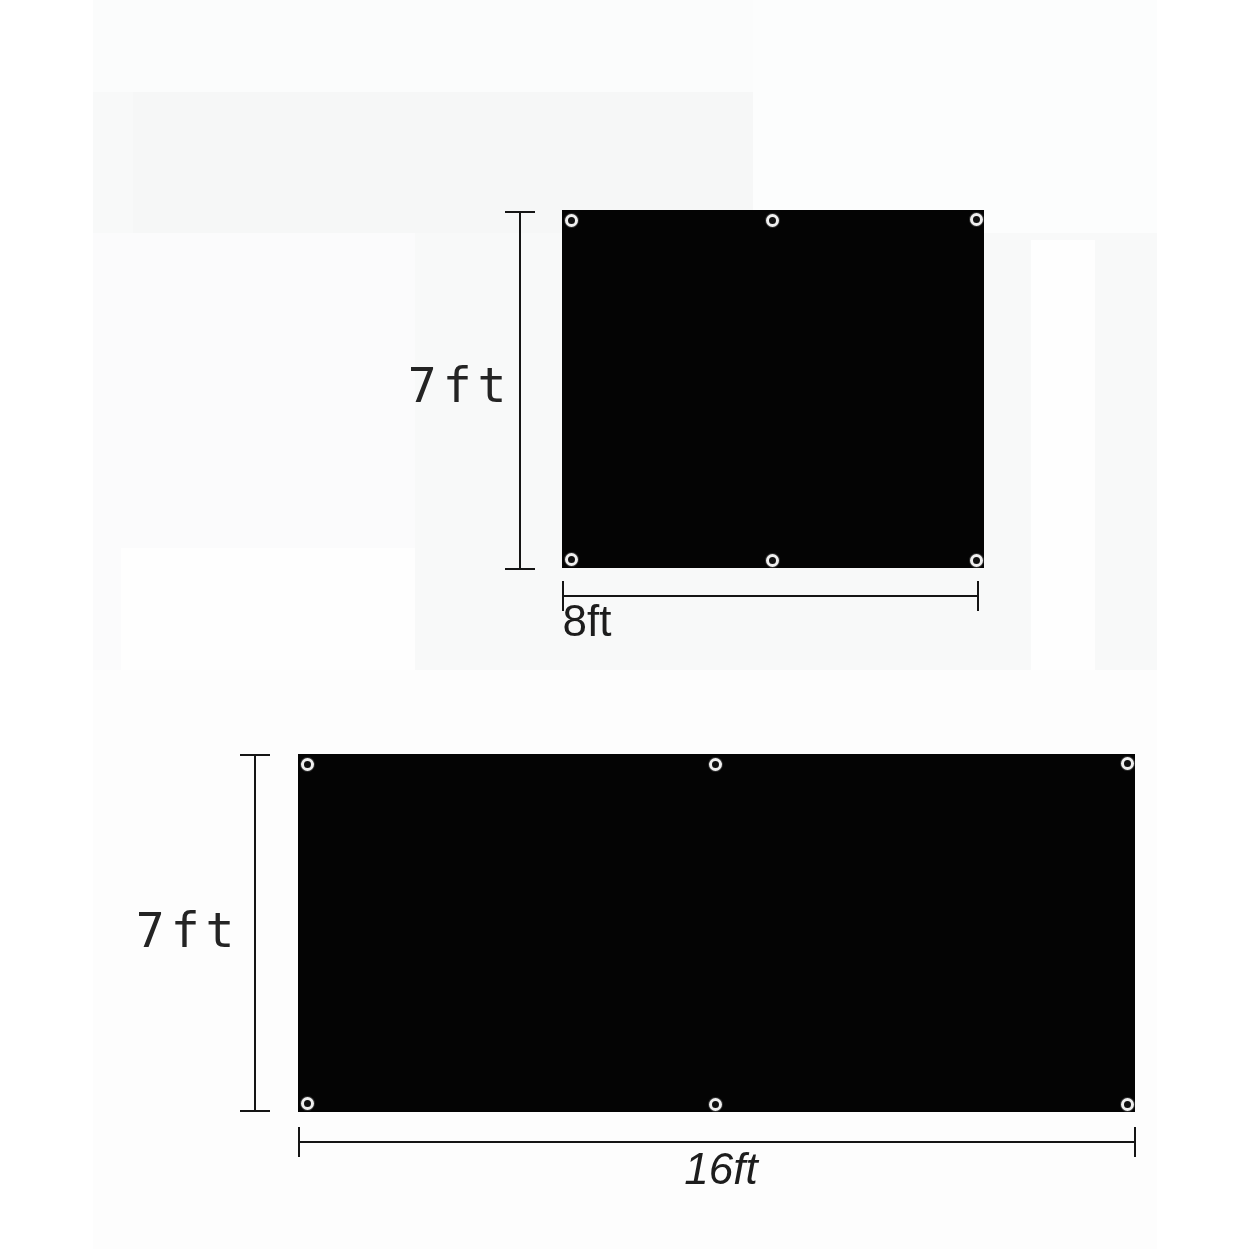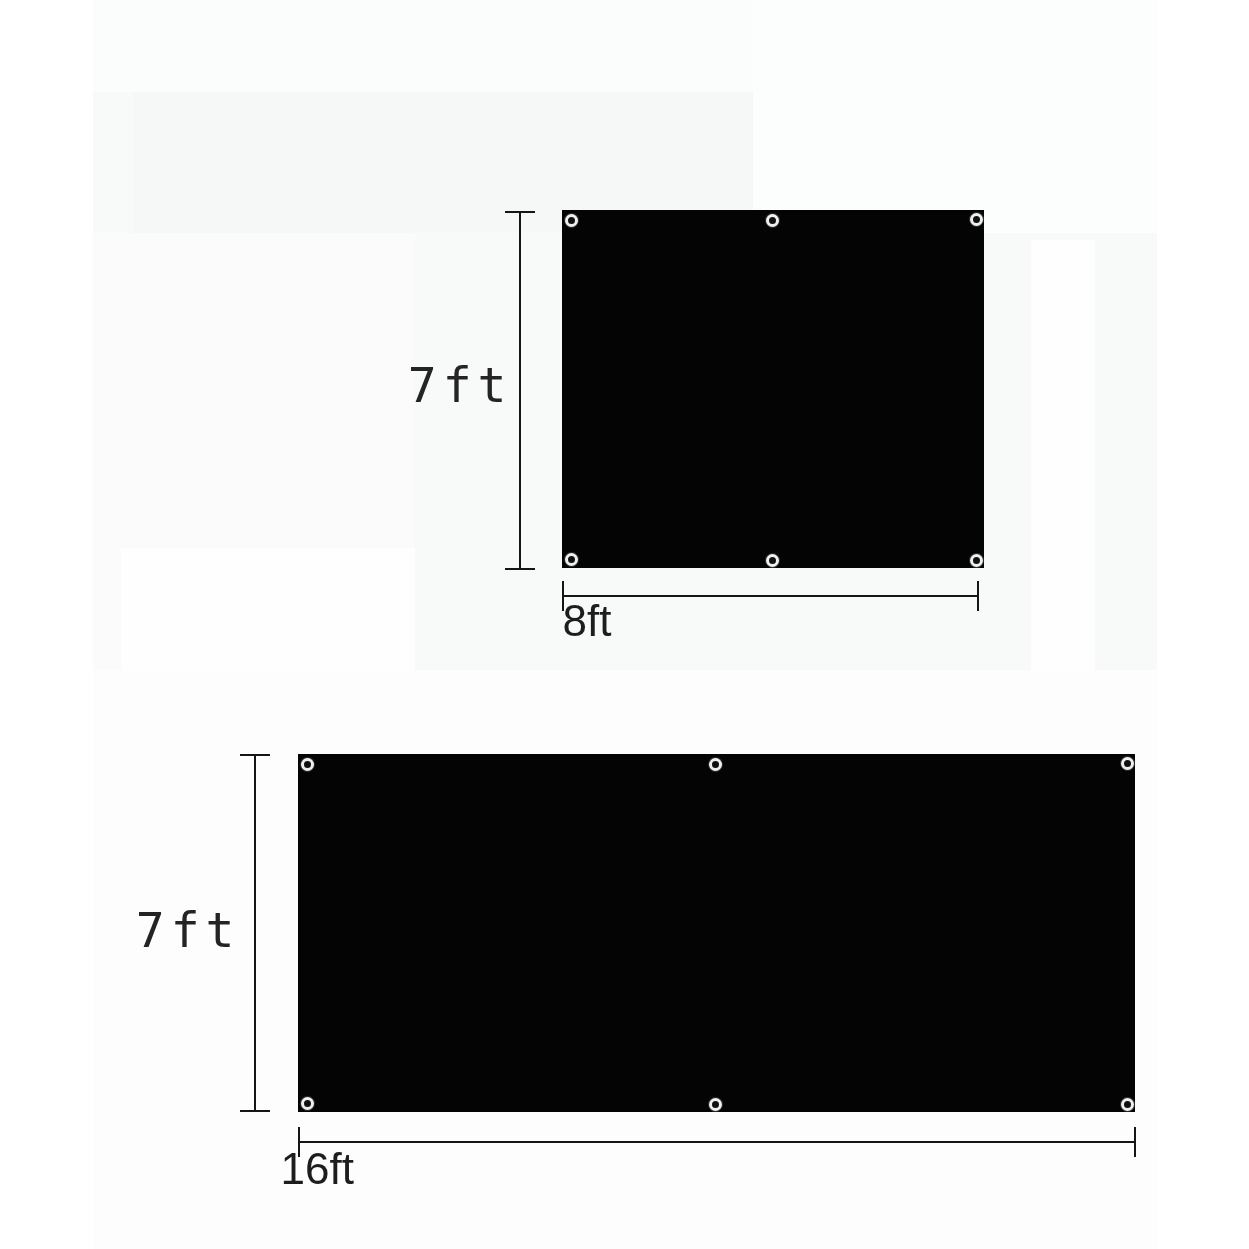--- a/index.html
+++ b/index.html
@@ -68,21 +68,21 @@
   .f1 .vlabel { left:270px; top:359px; width:150px; text-align:right; }
   .f2 .vlabel { left:0px;   top:904px; width:148px; text-align:right; }
 
   .hlabel {
     position:absolute;
     font-family:"Liberation Sans", sans-serif;
     font-size:44px; line-height:46px; font-weight:500;
     color:#1d1d1d; white-space:nowrap;
   }
   .f1 .hlabel { left:470px; top:598px;  width:416px; text-align:left; }
-  .f2 .hlabel { left:188px; top:1146px; width:837px; text-align:left; }
+  .f2 .hlabel { left:210px; top:1146px; width:837px; text-align:center;font-style:italic; }
 </style>
 </head>
 <body>
 
 <div id="canvas">
 
   <div class="bgp p1"></div>
   <div class="bgp p7"></div>
   <div class="bgp p2"></div>
   <div class="bgp p3"></div>

